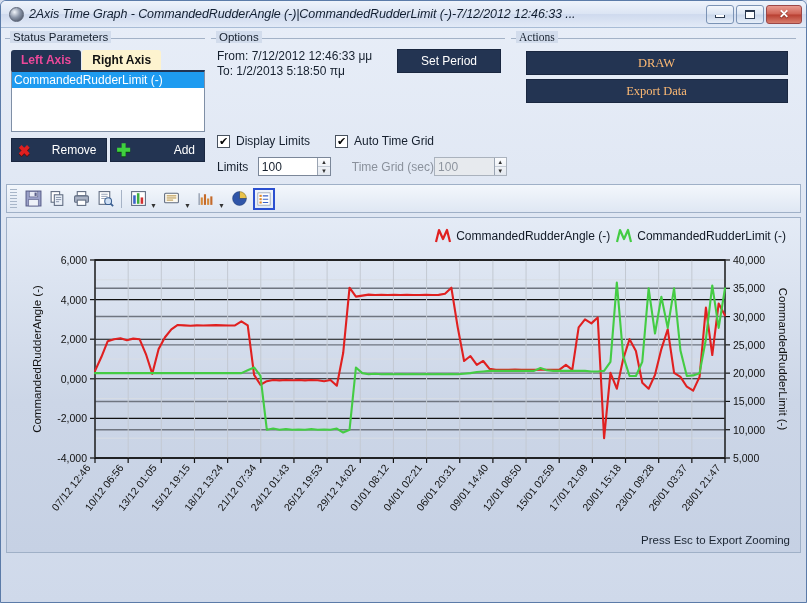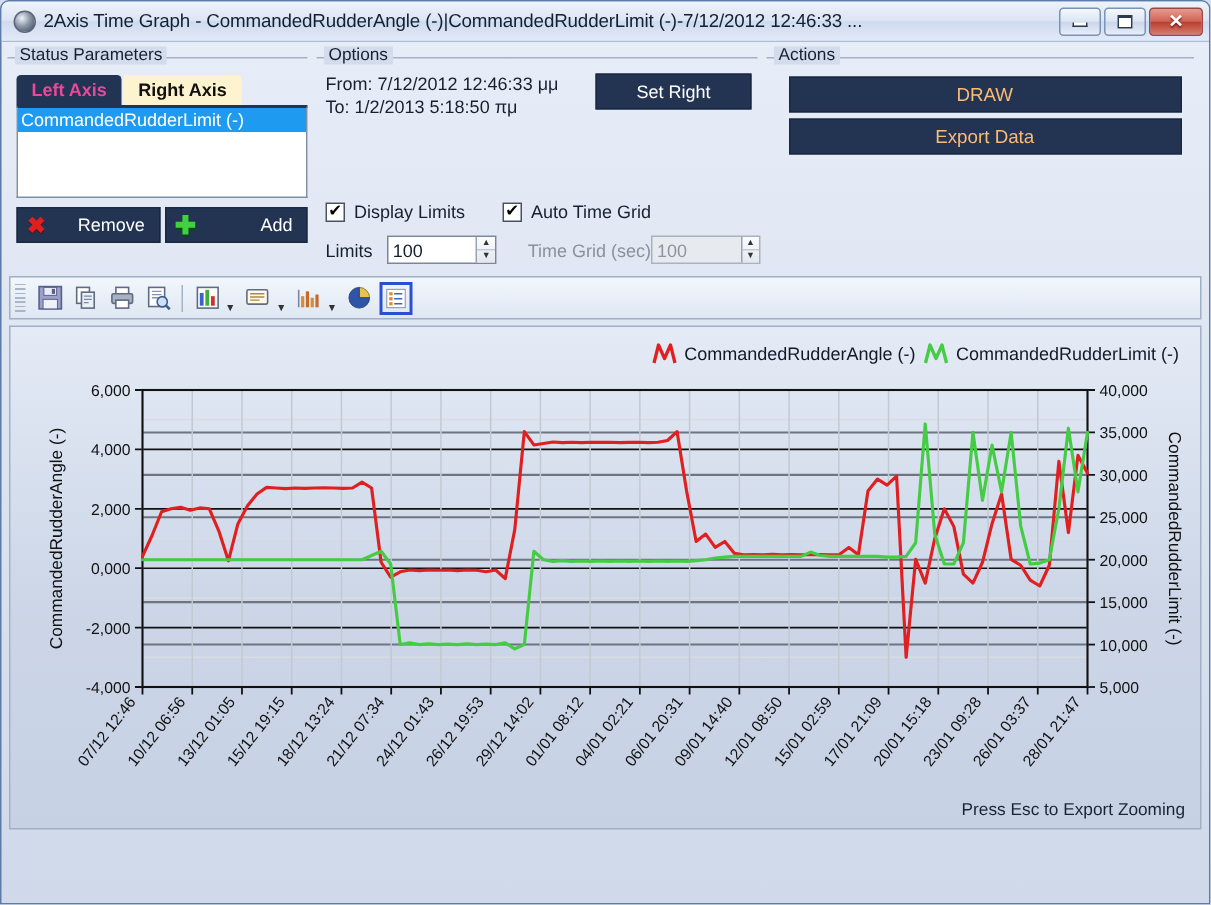--- a/index.html
+++ b/index.html
@@ -30,20 +30,21 @@
     width:15px; height:15px; border-radius:50%;
     background:radial-gradient(circle at 35% 32%, #f0f4fa 0%, #8a95a8 45%, #3b4354 100%);
     border:1px solid #5d6678;
     flex:0 0 auto; margin-right:5px;
   }
   .title-text {
     flex:1 1 auto;
     font-size:12.5px; color:#132032;
     white-space:nowrap; overflow:hidden;
     letter-spacing:-0.1px;
+    font-style:italic;
   }
   .winbtns { display:flex; gap:2px; flex:0 0 auto; }
   .winbtn {
     width:28px; height:19px;
     border:1px solid #7b93b5; border-radius:3px;
     background:linear-gradient(#f4f8fd,#dbe5f3 48%,#c9d6ea 52%,#e6eef9);
     display:flex; align-items:center; justify-content:center;
   }
   .winbtn.close {
     width:36px;
@@ -63,21 +64,21 @@
   .panel::before {
     content:""; position:absolute; top:7px; left:0; right:6px;
     border-top:1px solid #a3b2c7;
   }
   .panel .ptitle {
     position:absolute; top:0px; left:5px;
     font-size:11.5px; color:#16202e; background:#d2dcec; padding:0 3px;
   }
   .p-status { width:206px; }
   .p-options { width:300px; }
-  .p-actions { flex:1 1 auto; }
+  .p-actions { flex:1 1 auto;font-family:Liberation Serif, serif; }
 
   
   .tabstrip {
     display:flex; align-items:flex-end;
     height:22px; margin:3px 0 0 6px; gap:1px;
   }
   .tab {
     font-size:12px; font-weight:bold;
     padding:3px 10px 3px 10px;
     border-radius:3px 3px 0 0;
@@ -238,21 +239,21 @@
     </div>
 
     <div class="panel p-options">
       <span class="ptitle">Options</span>
 
       <div class="opt-dates">
         <div>From: 7/12/2012 12:46:33 μμ</div>
         <div>To: 1/2/2013 5:18:50 πμ</div>
       </div>
 
-      <div class="setperiod">Set Right</div>
+      <div class="setperiod">Set Period</div>
 
       <div class="optrow1">
         <label class="cb-wrap" style="width:118px;">
           <span class="cb">✔</span>
           <span>Display Limits</span>
         </label>
         <label class="cb-wrap">
           <span class="cb">✔</span>
           <span>Auto Time Grid</span>
         </label>

